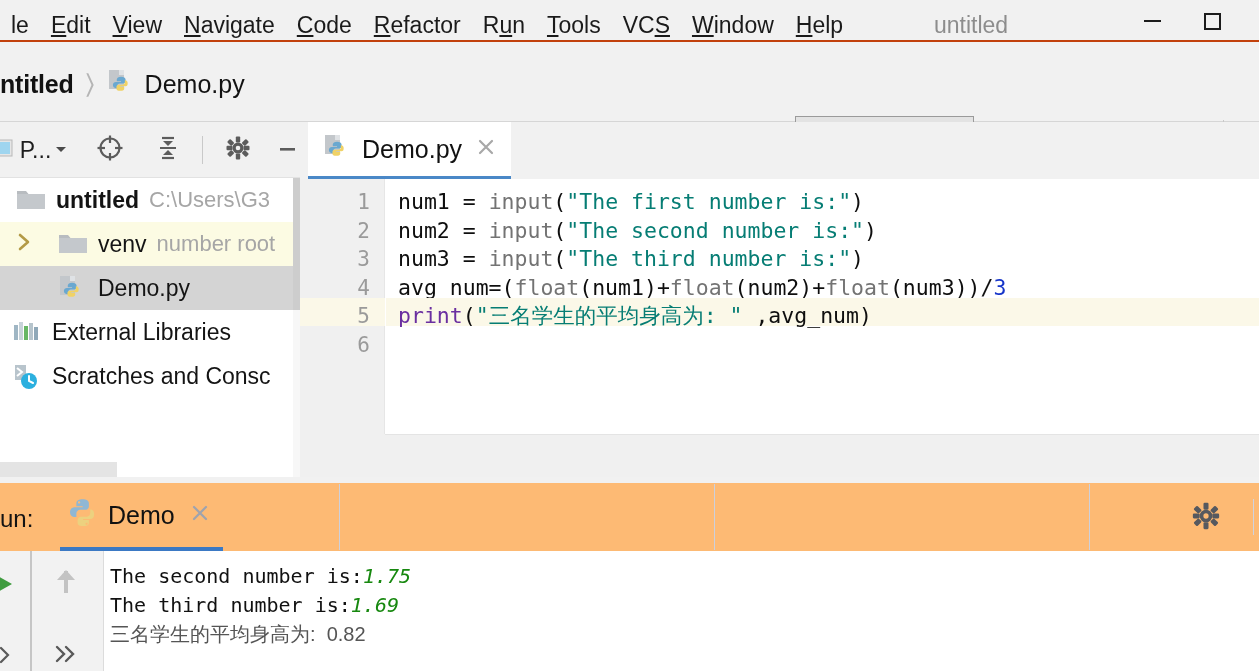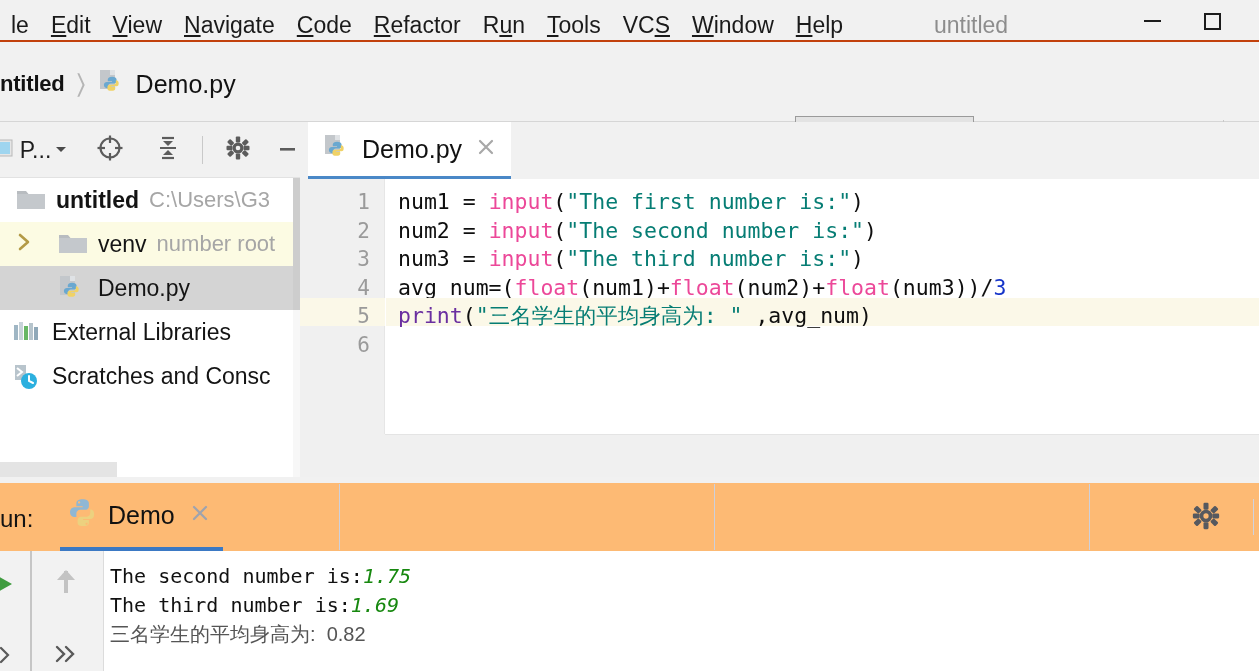--- a/index.html
+++ b/index.html
@@ -48,21 +48,21 @@
     position: absolute; left: 0; top: 52px; width: 1259px; height: 70px;
     background: #f1f1f1;
     border-bottom: 1px solid #d6d6d6;
     box-sizing: border-box;
   }
   .breadcrumb {
     position: absolute; left: 0px; top: 16px;
     display: flex; align-items: center; gap: 0px;
   }
   .crumb-proj {
-    font-size: 22px; font-weight: bold; color: #121212; letter-spacing: -0.2px;
+    font-size: 25px; font-weight: bold; color: #121212; letter-spacing: -0.2px;
   }
   .crumb-sep {
     font-size: 27px; color: #b5b5b5; margin: 0 13px 0 12px; font-weight: 300;
   }
   .crumb-file { font-size: 25px; color: #121212; margin-left: 9px; }
 
   .runconfig {
     position: absolute; left: 795px; top: 64px; width: 179px; height: 48px;
     background: #e3e3e3; border: 1px solid #9a9a9a;
     display: flex; align-items: center; box-sizing: border-box;
@@ -135,21 +135,21 @@
     font-family: "DejaVu Sans Mono", monospace; line-height: 28px;
   }
   .gline-hl { position: absolute; left: 0; width: 85px; height: 28px; background: #fbf8e8; }
   .code {
     position: absolute; left: 86px; top: 0; width: 873px; height: 255px;
     font-family: "DejaVu Sans Mono", monospace; font-size: 21.5px;
   }
   .cline { position: absolute; left: 12px; height: 28px; line-height: 28px; white-space: pre; }
   .cline-hl { position: absolute; left: 0; width: 873px; height: 28px; background: #fbf8e8; }
   .k-var { color: #0e0e0e; }
-  .k-builtin { color: #ec4899; }
+  .k-builtin { color: #737373; }
   .k-str { color: #067d74; }
   .k-num { color: #1635c9; }
   .k-fn { color: #6a2fa0; }
   .k-op { color: #0e0e0e; }
   .editor-footer {
     position: absolute; left: 0; top: 312px; width: 959px; height: 43px; background: #f0f0f0;
     border-top: 1px solid #e4e4e4; box-sizing: border-box;
   }
   .editor-blank-left {
     position: absolute; left: 0px; top: 312px; width: 85px; height: 43px; background: #f0f0f0;

